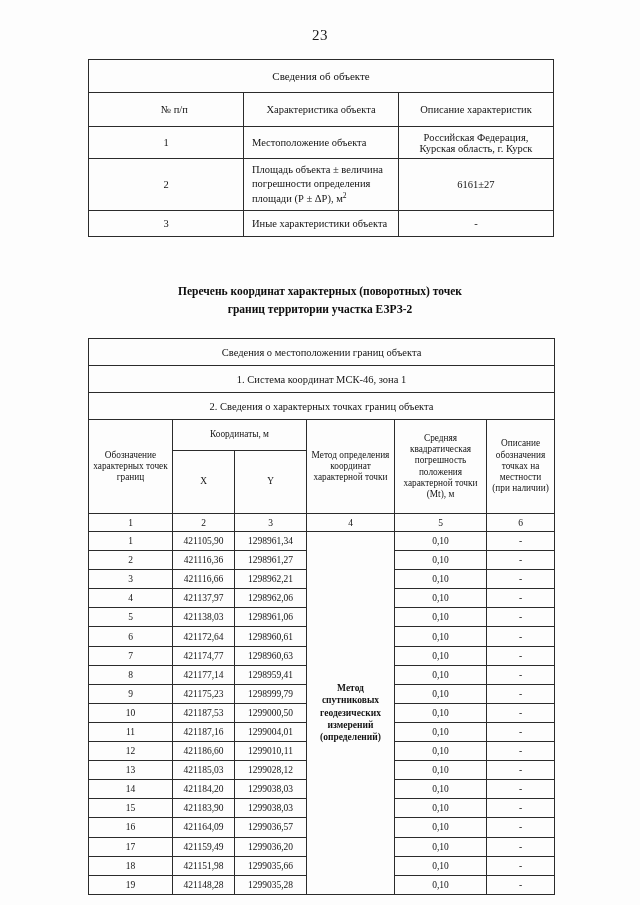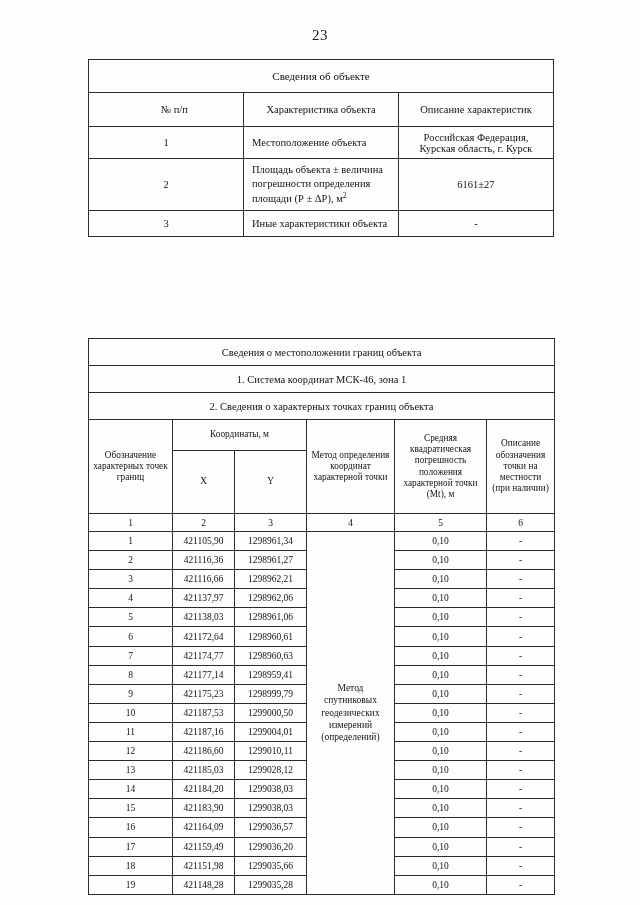--- a/index.html
+++ b/index.html
@@ -123,20 +123,21 @@
   .tbl-coord .datarow td {
     text-align: center;
     height: 16.1px;
     font-size: 9.5px;
   }
   .tbl-coord .method-cell {
     text-align: center;
     line-height: 1.3;
     font-size: 9.4px;
     vertical-align: middle;
+    font-weight: bold;
   }
   .col-pt   { width: 84px; }
   .col-x    { width: 62px; }
   .col-y    { width: 72px; }
   .col-mth  { width: 88px; }
   .col-mt   { width: 92px; }
   .col-desc { width: 68px; }
 
   .hdr-coord-group { text-align: center; height: 26px; }
   .hdr-xy { text-align: center; height: 58px; font-size: 10.5px; }
@@ -176,20 +177,24 @@
         <td class="c-desc">6161±27</td>
       </tr>
       <tr class="row3">
         <td class="c-num">3</td>
         <td class="c-char">Иные характеристики объекта</td>
         <td class="c-desc">-</td>
       </tr>
     </tbody>
   </table>
 
+  <div class="section-title">
+    <div>Перечень координат характерных (поворотных) точек</div>
+    <div>границ территории участка ЕЗРЗ-2</div>
+  </div>
 
   <table class="tbl-coord">
     <colgroup>
       <col class="col-pt">
       <col class="col-x">
       <col class="col-y">
       <col class="col-mth">
       <col class="col-mt">
       <col class="col-desc">
     </colgroup>
@@ -202,21 +207,21 @@
       </tr>
       <tr>
         <td class="band" colspan="6">2. Сведения о характерных точках границ объекта</td>
       </tr>
 
       <tr>
         <td class="hdr" rowspan="2">Обозначение характерных точек границ</td>
         <td class="hdr hdr-coord-group" colspan="2">Координаты, м</td>
         <td class="hdr hdr-tall" rowspan="2">Метод определения координат характерной точки</td>
         <td class="hdr hdr-tall" rowspan="2">Средняя квадратическая погрешность положения характерной точки (Mt), м</td>
-        <td class="hdr hdr-tall" rowspan="2">Описание обозначения точки на местности (при наличии)</td>
+        <td class="hdr hdr-tall" rowspan="2">Описание обозначения точках на местности (при наличии)</td>
       </tr>
       <tr>
         <td class="hdr hdr-xy">X</td>
         <td class="hdr hdr-xy">Y</td>
       </tr>
 
       <tr class="numrow">
         <td>1</td>
         <td>2</td>
         <td>3</td>

